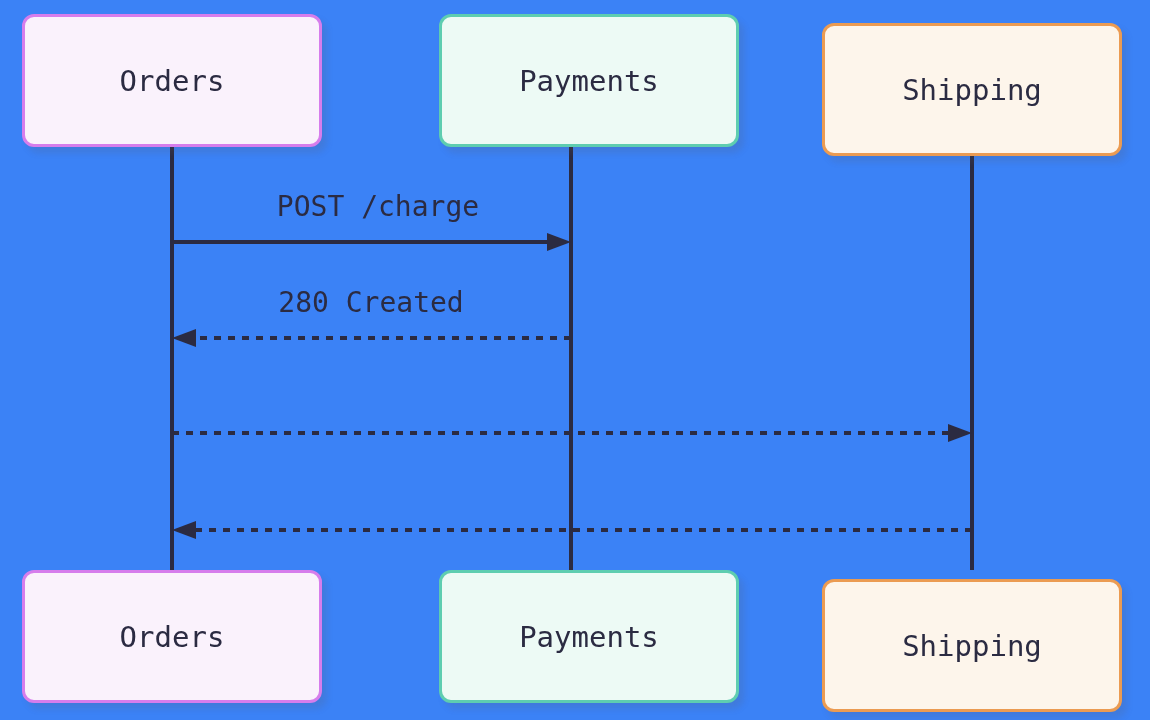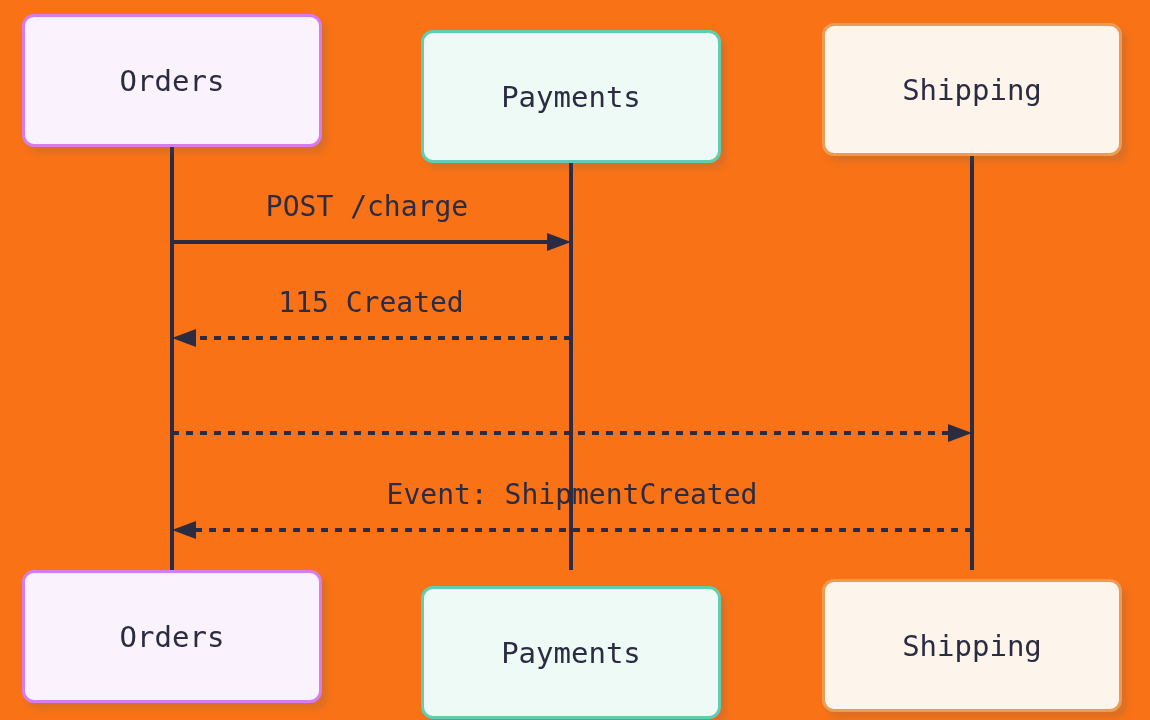--- a/index.html
+++ b/index.html
@@ -1,20 +1,20 @@
 <!DOCTYPE html>
 <html style="--line-color: #2b2b42; --text-color: #2b2b42; --actor0-border: #d67dec; --actor0-fill: #faf2fc; --actor1-border: #5ecdb0; --actor1-fill: #edfaf5; --actor2-border: #eb9b52; --actor2-fill: #fdf5eb;"><head>
 <meta charset="utf-8">
 <style>
   html, body { margin: 0; padding: 0; background: #ffffff; }
   .stage {
     position: relative;
     width: 1150px;
     height: 720px;
-    background: #f97316;
+    background: #3b82f6;
     overflow: hidden;
     font-family: "DejaVu Sans Mono", "Liberation Mono", monospace;
   }
   .lines-layer {
     position: absolute;
     left: 0; top: 0;
     width: 1150px; height: 720px;
   }
   .lines-layer line, .lines-layer path {
     stroke: var(--line-color, #2b2b42);
@@ -37,31 +37,31 @@
     font-size: 29px;
     color: var(--text-color, #2b2b42);
     box-shadow: 5px 6px 6px rgba(90, 90, 105, 0.18);
   }
   .actor-0 { border-color: var(--actor0-border); background: var(--actor0-fill); }
   .actor-1 { border-color: var(--actor1-border); background: var(--actor1-fill); }
   .actor-2 { border-color: var(--actor2-border); background: var(--actor2-fill); }
   .row-top { top: 14px; }
   .row-bottom { top: 570px; }
   .col-0 { left: 22px; }
-  .col-1 { left: 421px; margin-top: 16px; }
+  .col-1 { left: 439px; }
   .col-2 { left: 822px; margin-top: 9px; }
   .msg-label {
     position: absolute;
     transform: translateX(-50%);
     white-space: nowrap;
     font-size: 28px;
     line-height: 34px;
     color: var(--text-color, #2b2b42);
   }
-  .msg-0 { left: 367px; top: 190px; text-align: center; }
+  .msg-0 { left: 378px; top: 190px; text-align: center; }
   .msg-1 { left: 371px; top: 286px; }
   .msg-2 { left: 572px; top: 381px; }
   .msg-3 { left: 572px; top: 478px; }
 </style>
 </head>
 <body>
 
 <div class="stage">
 
   <svg class="lines-layer" viewBox="0 0 1150 720" xmlns="http://www.w3.org/2000/svg">
@@ -97,16 +97,15 @@
     <span>Orders</span>
   </div>
   <div class="actor actor-1 row-bottom col-1">
     <span>Payments</span>
   </div>
   <div class="actor actor-2 row-bottom col-2">
     <span>Shipping</span>
   </div>
 
   <div class="msg-label msg-0">POST /charge</div>
-  <div class="msg-label msg-1">115 Created</div>
-  <div class="msg-label msg-3">Event: ShipmentCreated</div>
+  <div class="msg-label msg-1">280 Created</div>
 
 </div>
 
 </body></html>

